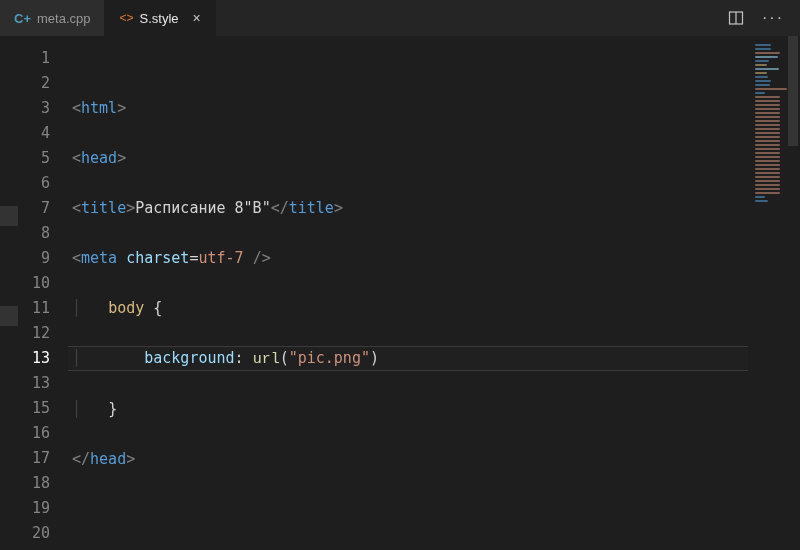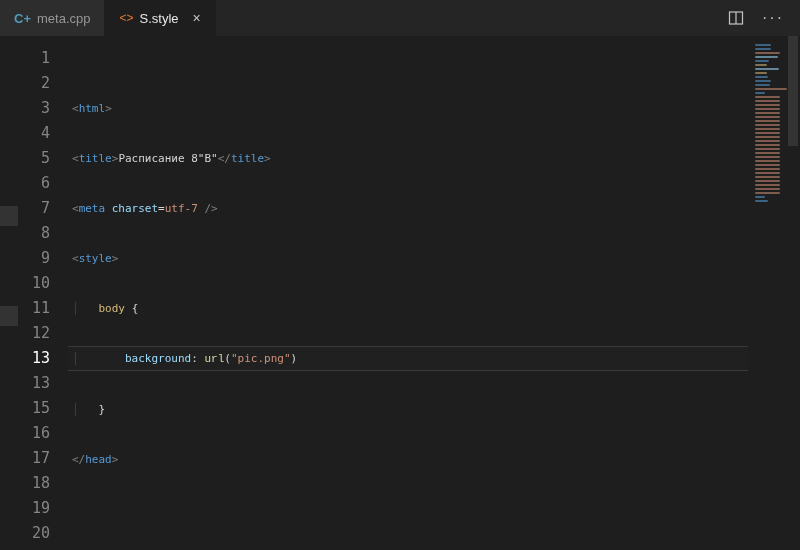--- a/index.html
+++ b/index.html
@@ -65,21 +65,21 @@
     font-family: Consolas, monospace;
     font-size:15px;
     text-align:right;
     padding-top:10px;
     padding-right:18px;
     line-height: 25px;
   }
   .code {
     flex:1;
     font-family: Consolas, monospace;
-    font-size:11px;
+    font-size:15px;
     line-height:25px;
     padding-top:10px;
     padding-left:4px;
     color:#d4d4d4;
     white-space: pre;
     overflow:hidden;
     position:relative;
   }
   .current-line-hl {
     position:absolute;
@@ -192,23 +192,23 @@
     <div>16</div>
     <div>17</div>
     <div>18</div>
     <div>19</div>
     <div>20</div>
   </div>
 
   <div class="code">
     <div class="current-line-hl" style="top:310px;"></div>
 <div><span class="br">&lt;</span><span class="tag">html</span><span class="br">&gt;</span></div>
+<div><span class="br">&lt;</span><span class="tag">head</span><span class="br">&gt;</span></div>
 <div><span class="br">&lt;</span><span class="tag">title</span><span class="br">&gt;</span><span class="txt">Расписание 8"В"</span><span class="br">&lt;/</span><span class="tag">title</span><span class="br">&gt;</span></div>
 <div><span class="br">&lt;</span><span class="tag">meta</span> <span class="attr">charset</span><span class="eq">=</span><span class="kwval">utf-7</span> <span class="br">/&gt;</span></div>
-<div><span class="br">&lt;</span><span class="tag">style</span><span class="br">&gt;</span></div>
 <div><span class="indent-guide">│   </span><span class="sel">body</span> <span class="brace">{</span></div>
 <div><span class="indent-guide">│   </span>    <span class="prop">background</span><span class="txt">: </span><span class="fn">url</span><span class="brace">(</span><span class="str">"pic.png"</span><span class="brace">)</span></div>
 <div><span class="indent-guide">│   </span><span class="brace">}</span></div>
 <div><span class="br">&lt;/</span><span class="tag">head</span><span class="br">&gt;</span></div>
 
 
 
 
 
 

